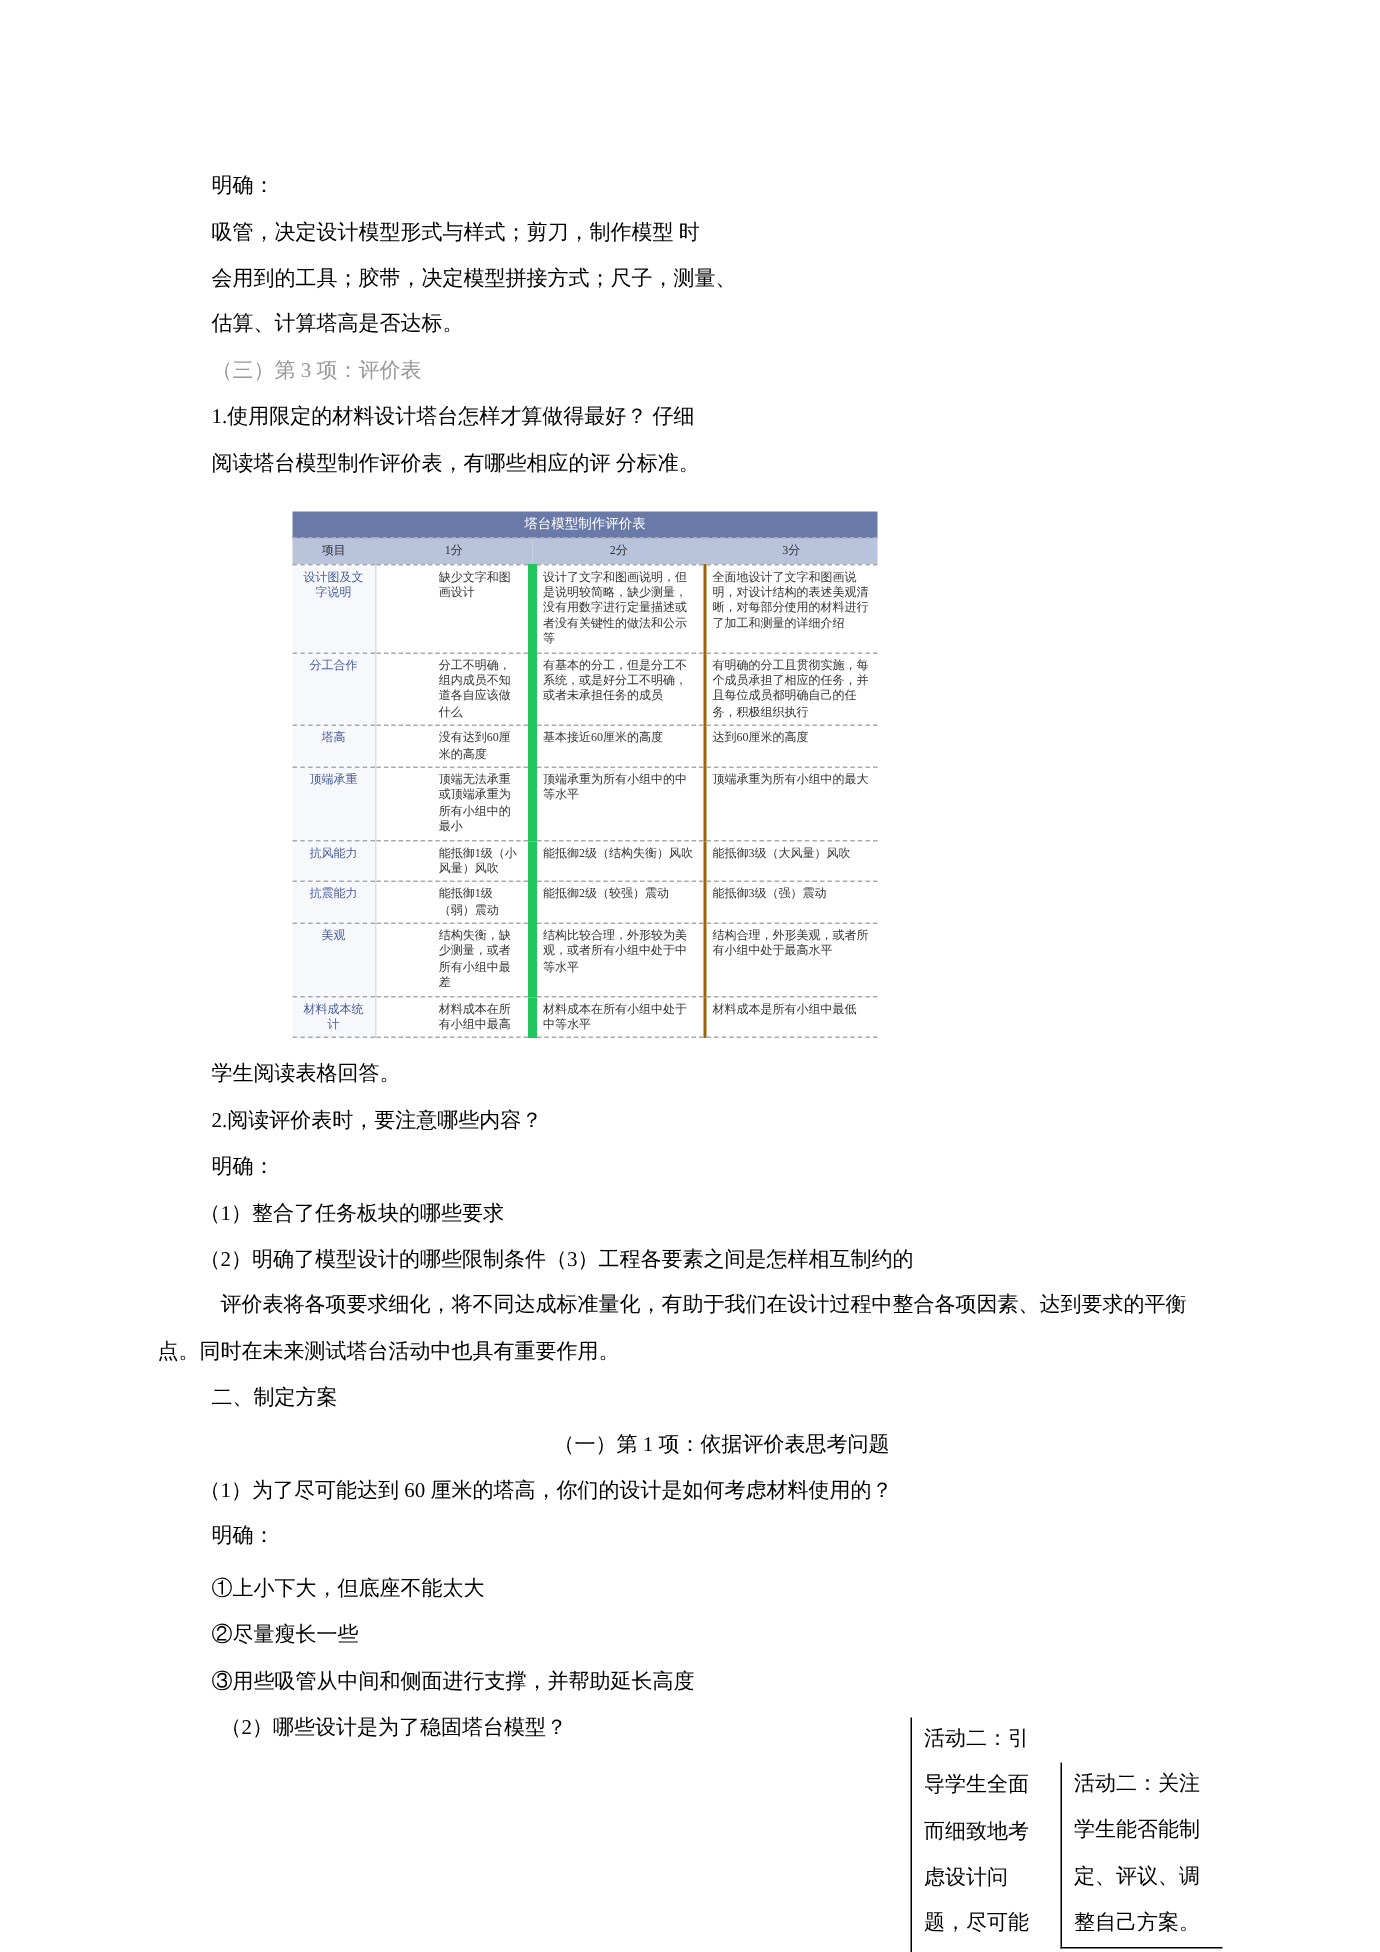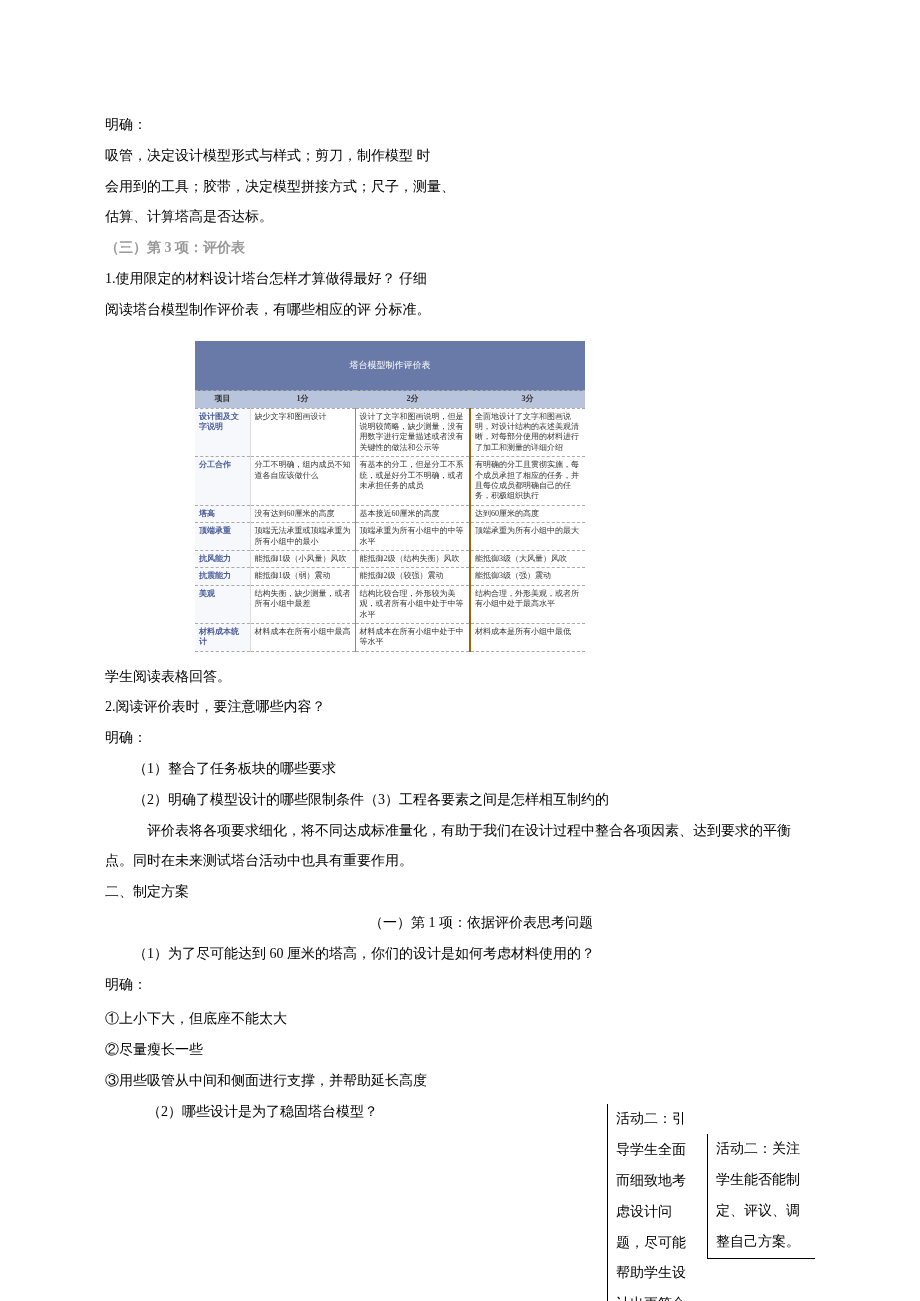--- a/index.html
+++ b/index.html
@@ -6,63 +6,64 @@
     body {
       font-family: "SimSun", "宋体", serif;
       font-size: 14px;
       line-height: 2.2;
       color: #000;
       background: #fff;
       width: 920px;
       padding: 110px 105px 40px 105px;
     }
     .para { margin: 0; }
-    .indent-1 { text-indent: 0; }
+    .indent-1 { text-indent: 0; margin-left: 36px; }
     .indent-2 { text-indent: 2em; }
-    .gray { color: #999; font-weight: bold; }
+    .gray { color: #999; }
     .table-wrap {
       width: 390px;
       margin: 15px 0 10px 90px;
     }
     .eval-table {
       width: 100%;
       border-collapse: collapse;
       font-size: 8px;
       line-height: 1.3;
       color: #333;
     }
     .eval-table .title-row td {
       background: #6a7aa8;
       color: #fff;
       text-align: center;
-      padding: 19px 4px;
+      padding: 3px 4px;
       font-size: 9px;
     }
     .eval-table .hdr td {
       background: #b8c3dc;
       color: #333;
       text-align: center;
       padding: 3px 4px;
-      font-weight: bold;
+      font-weight: normal;
       font-size: 8px;
     }
     .eval-table td {
       border-bottom: 1px dashed #aaa;
       padding: 3px 4px;
       vertical-align: top;
       background: #fff;
     }
     .eval-table .row-label {
       color: #4a5d9a;
-      font-weight: bold;
+      font-weight: normal;
+      text-align: center;
       width: 55px;
       border-right: 1px solid #ddd;
       background: #f6f8fc;
     }
-    .eval-table .c1 { width: 105px; border-left:1px solid #ddd; border-right:1px solid #22c55e; }
+    .eval-table .c1 { width: 105px; border-left:1px solid #ddd; border-right:6px solid #22c55e;padding-left:42px; }
     .eval-table .c2 { width: 115px; border-left:1px solid #ddd; border-right:1px solid #ddd; }
     .eval-table .c3 { width: 115px; border-left:2px solid #a16207; }
     .layout {
       display: flex;
       align-items: flex-start;
       gap: 0;
       margin-top: 4px;
     }
     .layout .left { flex: 1; font-family: Liberation Serif, serif; }
     .side {

